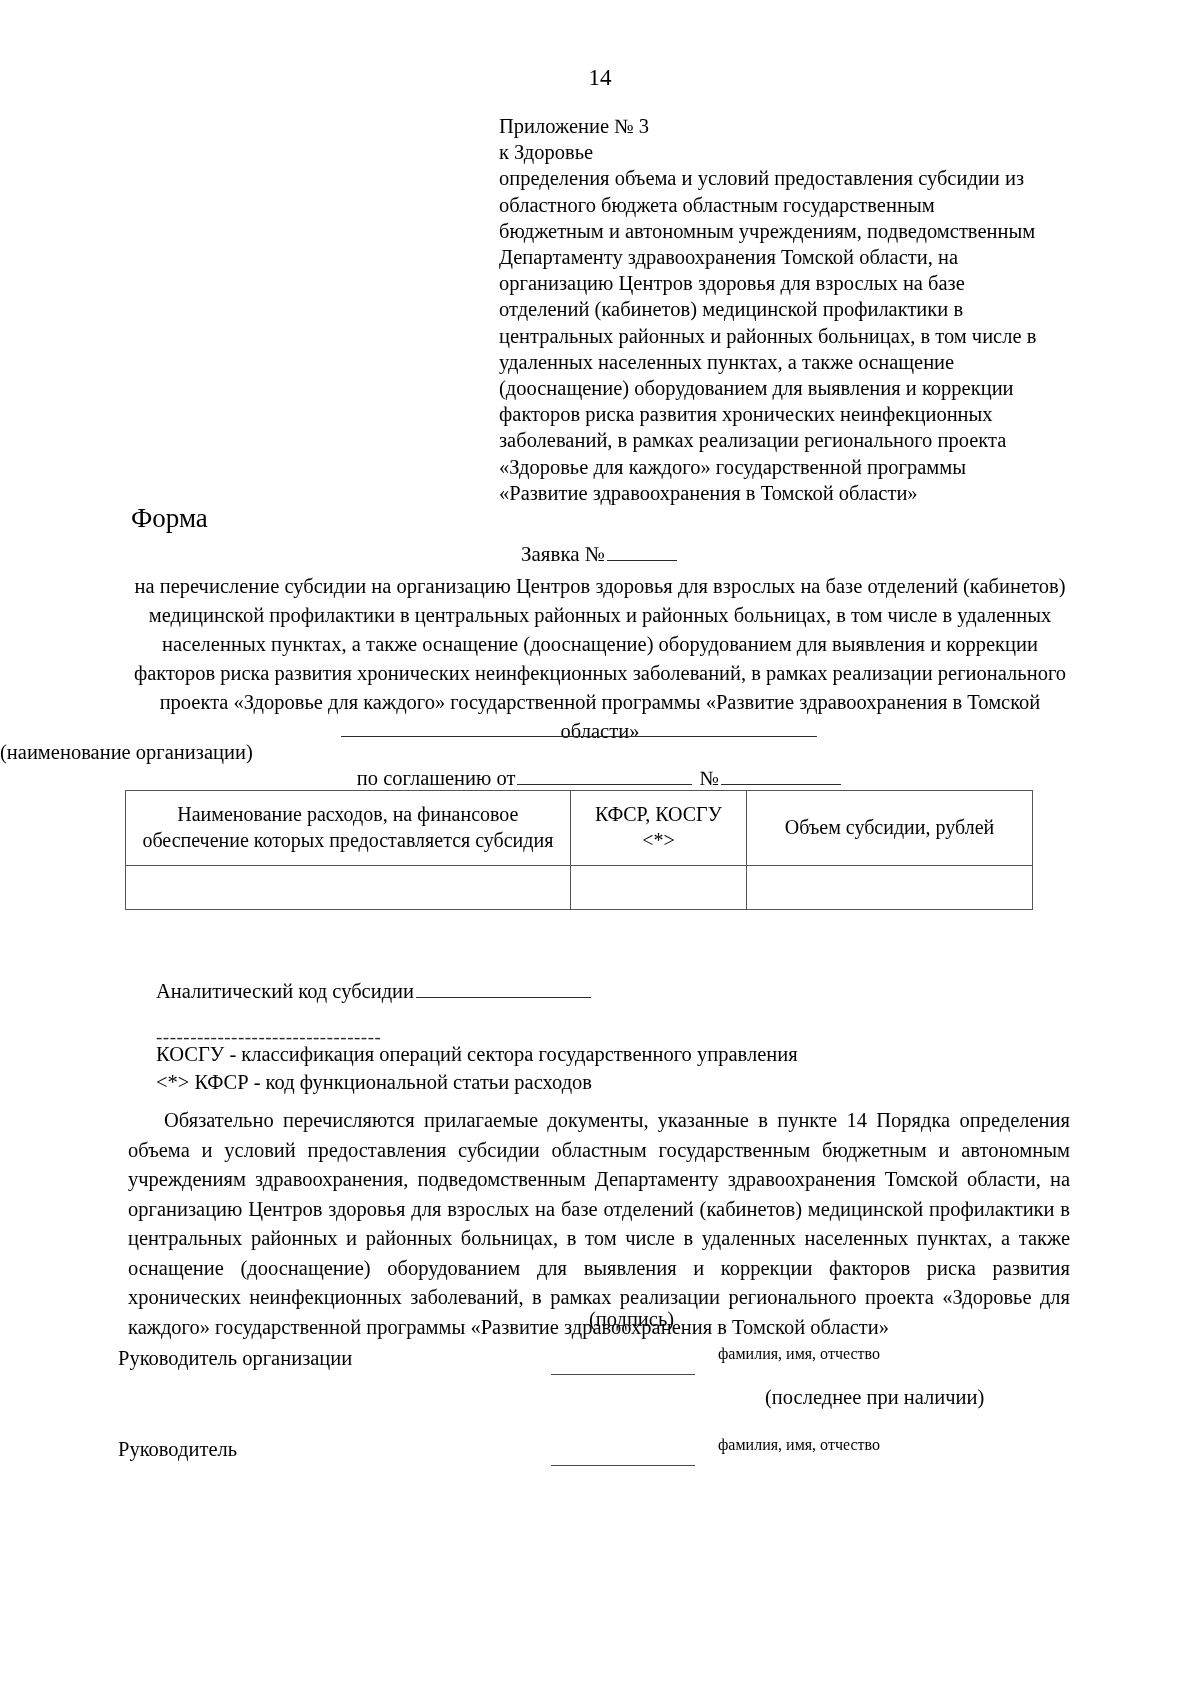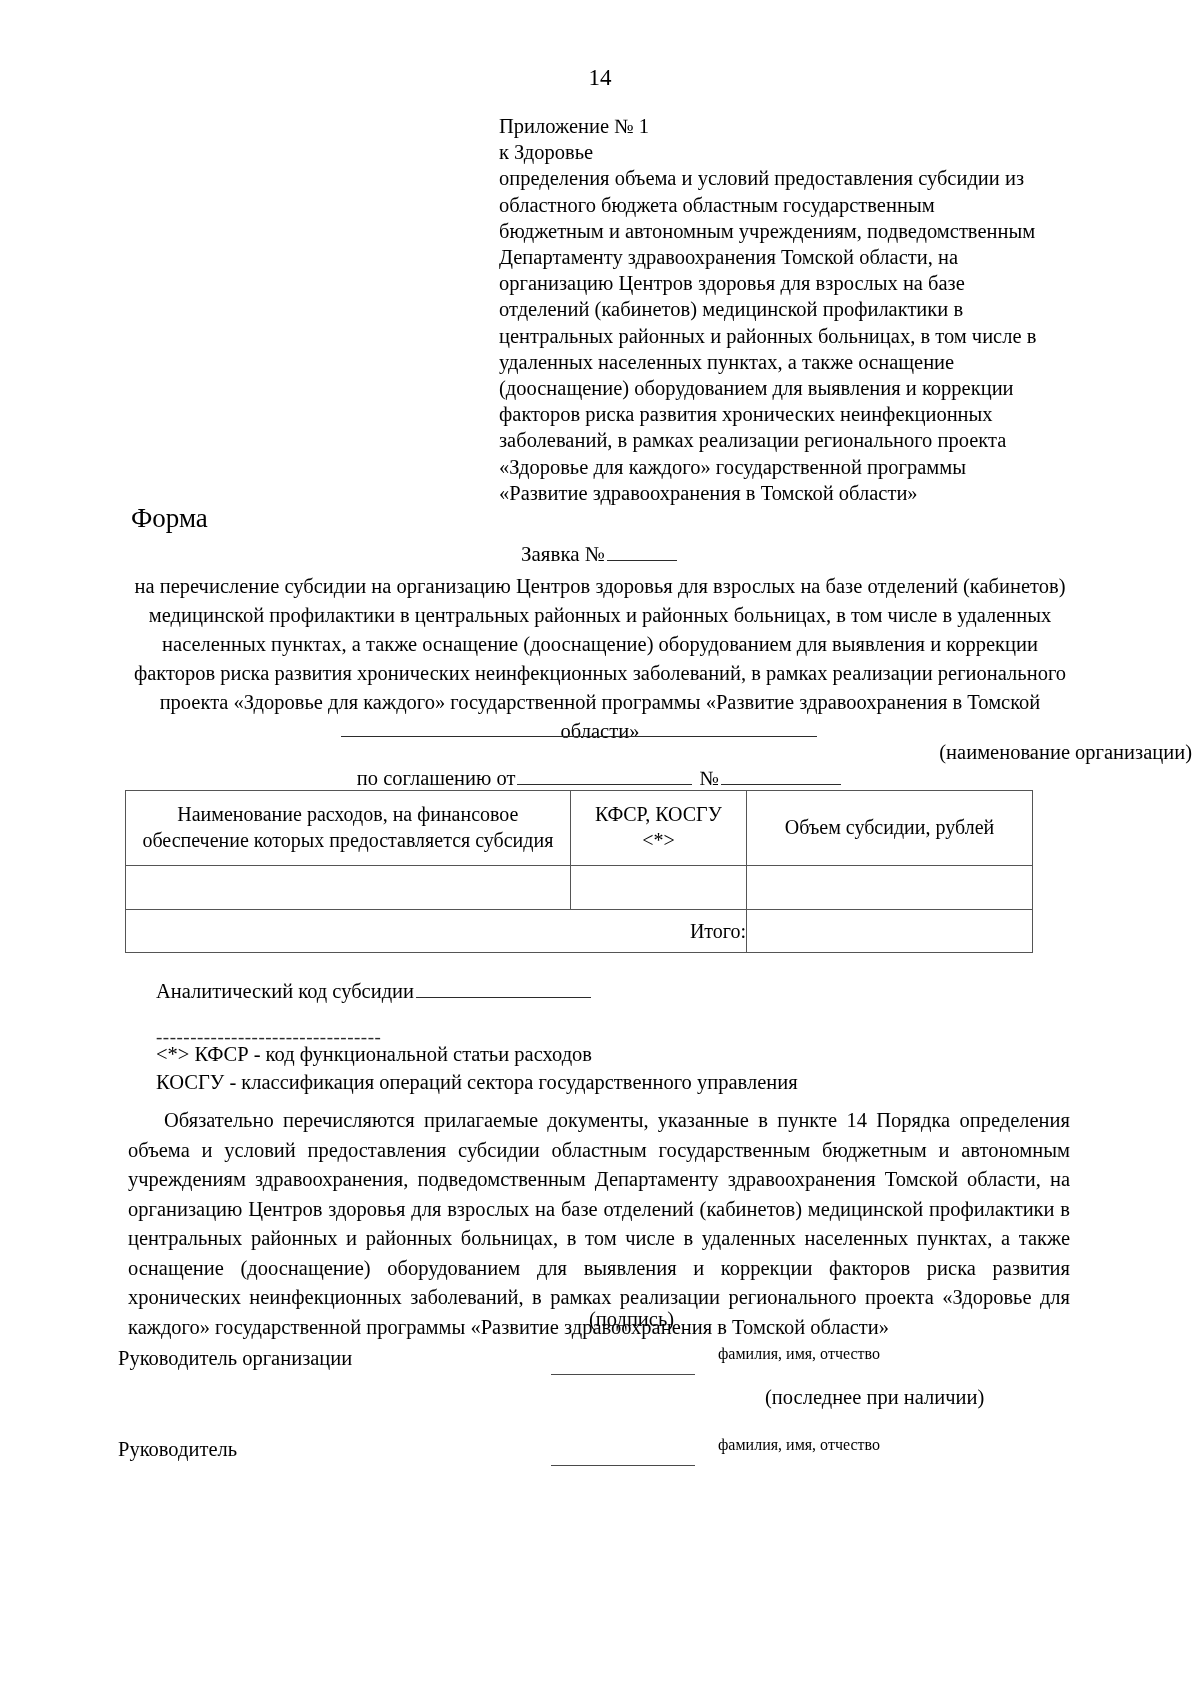--- a/index.html
+++ b/index.html
@@ -101,21 +101,21 @@
     left: 341px;
     width: 476px;
     border-bottom: 1.6px solid #2b2b2b;
     height: 0;
   }
   .org-caption {
     position: absolute;
     top: 739px;
     left: 0;
     width: 1192px;
-    text-align: right;
+    text-align: left;
     font-size: 20.5px;
     line-height: 27px;
   }
   .agreement-line {
     position: absolute;
     top: 765px;
     left: 0;
     width: 1200px;
     text-align: center;
     font-size: 20.5px;
@@ -227,21 +227,21 @@
   .r3-fio  { top: 1436px; left: 718px; }
 </style>
 </head>
 <body>
 
 <div class="page">
 
   <div class="page-number">14</div>
 
   <div class="appendix-block">
-    <div class="ln">Приложение № 1</div>
+    <div class="ln">Приложение № 3</div>
     <div class="ln">к Здоровье</div>
     <div class="wrap">определения объема и условий предоставления субсидии из областного бюджета областным государственным бюджетным и автономным учреждениям, подведомственным Департаменту здравоохранения Томской области, на организацию Центров здоровья для взрослых на базе отделений (кабинетов) медицинской профилактики в центральных районных и районных больницах, в том числе в удаленных населенных пунктах, а также оснащение (дооснащение) оборудованием для выявления и коррекции факторов риска развития хронических неинфекционных заболеваний, в рамках реализации регионального проекта «Здоровье для каждого» государственной программы «Развитие здравоохранения в Томской области»</div>
   </div>
 
   <div class="forma">Форма</div>
 
   <div class="doc-title">
     <span>Заявка №</span><span class="fill-line fl-70"></span>
   </div>
 
@@ -265,35 +265,31 @@
         </th>
         <th class="col-amount">Объем субсидии, рублей</th>
       </tr>
     </thead>
     <tbody>
       <tr class="row-empty">
         <td></td>
         <td></td>
         <td></td>
       </tr>
-      <tr class="row-total">
-        <td class="total-label" colspan="2">Итого:</td>
-        <td></td>
-      </tr>
     </tbody>
   </table>
 
   <div class="analytic">
     <span>Аналитический код субсидии</span><span class="fill-line fl-175"></span>
   </div>
 
   <div class="footnote-sep">---------------------------------</div>
   <div class="footnote">
+    <div>КОСГУ - классификация операций сектора государственного управления</div>
     <div>&lt;*&gt; КФСР - код функциональной статьи расходов</div>
-    <div>КОСГУ - классификация операций сектора государственного управления</div>
   </div>
 
   <div class="closing">Обязательно перечисляются прилагаемые документы, указанные в пункте 14 Порядка определения объема и условий предоставления субсидии областным государственным бюджетным и автономным учреждениям здравоохранения, подведомственным Департаменту здравоохранения Томской области, на организацию Центров здоровья для взрослых на базе отделений (кабинетов) медицинской профилактики в центральных районных и районных больницах, в том числе в удаленных населенных пунктах, а также оснащение (дооснащение) оборудованием для выявления и коррекции факторов риска развития хронических неинфекционных заболеваний, в рамках реализации регионального проекта «Здоровье для каждого» государственной программы «Развитие здравоохранения в Томской области»</div>
 
   <div class="sig-row r1">
     <span class="sig-role">Руководитель организации</span>
   </div>
   <div class="sig-rule r1-rule"></div>
   <div class="sig-fio r1-fio">фамилия, имя, отчество</div>
 

